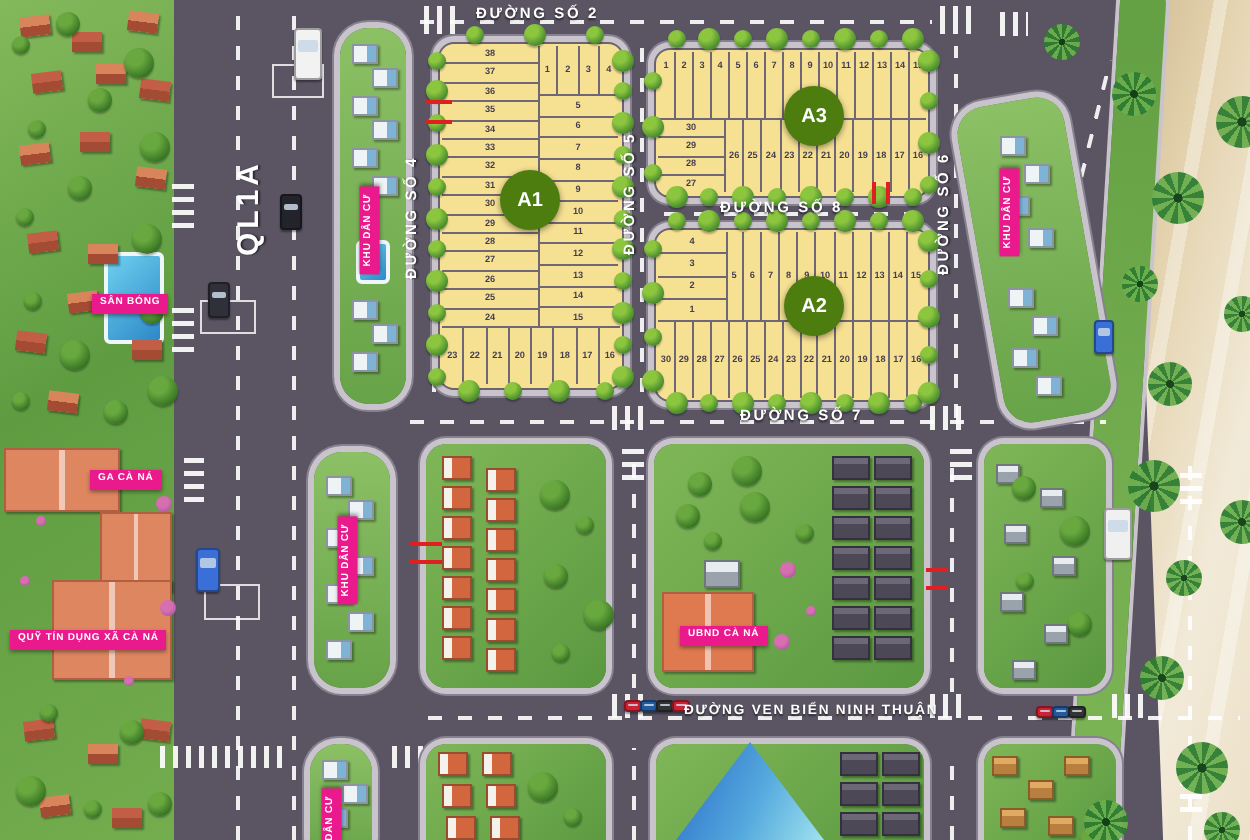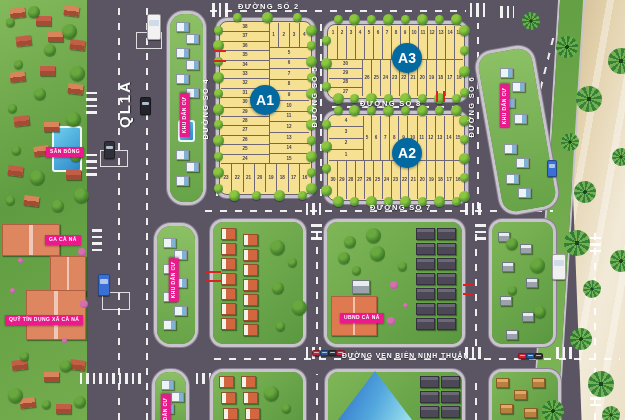--- a/index.html
+++ b/index.html
@@ -39,22 +39,22 @@
   .a1-bottom{left:1px;top:141px;width:89px;height:28px;border-top:1px solid #6f6776;}
   #a3{left:327px;top:24px;width:136px;height:73px;}
   .a3-top{left:1px;top:1px;width:134px;height:33px;}
   .a3-top .lotcell{align-items:flex-start;padding-top:5px;}
   .a3-left{left:1px;top:34px;width:33px;height:36px;border-top:1px solid #6f6776;}
   .a3-bottom{left:34px;top:34px;width:100px;height:36px;border-top:1px solid #6f6776;border-left:1px solid #6f6776;}
   #a2{left:327px;top:114px;width:136px;height:85px;}
   .a2-left{left:1px;top:1px;width:34px;height:44px;border-right:1px solid #6f6776;}
   .a2-top{left:35px;top:1px;width:99px;height:44px;}
   .a2-bottom{left:1px;top:45px;width:133px;height:38px;border-top:1px solid #6f6776;}
-  .blockmark{position:absolute;width:30px;height:30px;border-radius:50%;background:#0369a1;color:#fff;
-        display:flex;align-items:center;justify-content:center;font-weight:bold;font-size:14px;
+  .blockmark{position:absolute;width:30px;height:30px;border-radius:50%;background:#4d7c0f;color:#fff;
+        display:flex;align-items:center;justify-content:center;font-weight:bold;font-size:10px;
         z-index:30;box-shadow:0 1px 3px rgba(0,0,0,.45);}
   
   .street{position:absolute;color:#fff;font-weight:bold;font-size:7.5px;letter-spacing:1.3px;
         white-space:nowrap;z-index:26;text-shadow:0 1px 1px rgba(0,0,0,.55);}
   .street.vert{writing-mode:vertical-rl;transform:rotate(180deg);}
   .street.big{font-size:15px;letter-spacing:2px;}
   .street.small{font-size:6.8px;letter-spacing:.9px;}
   .pink{position:absolute;background:#ea1a8d;color:#fff;font-weight:bold;font-size:5px;
         padding:2px 4px;letter-spacing:.4px;white-space:nowrap;z-index:40;
         box-shadow:0 1px 2px rgba(0,0,0,.4);line-height:1.15;}

